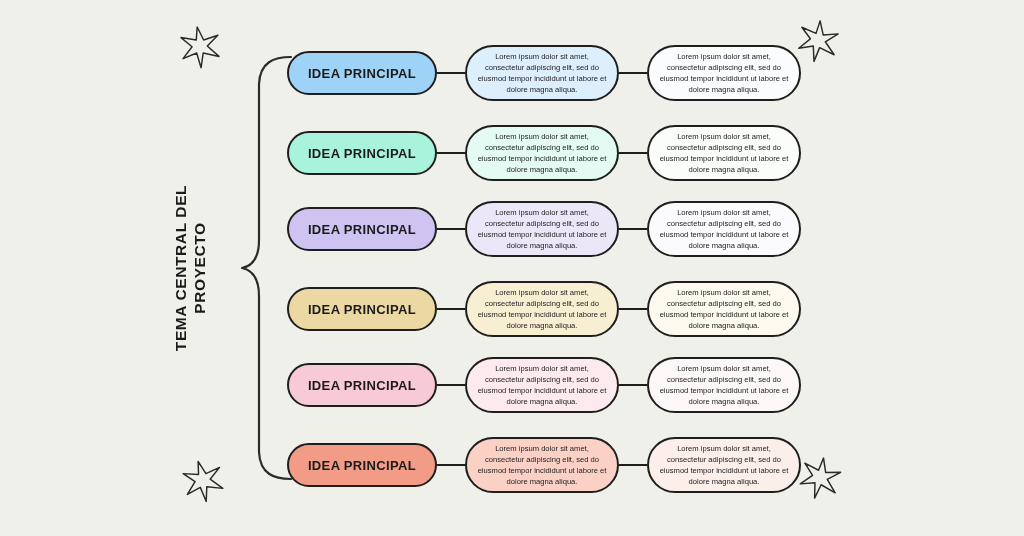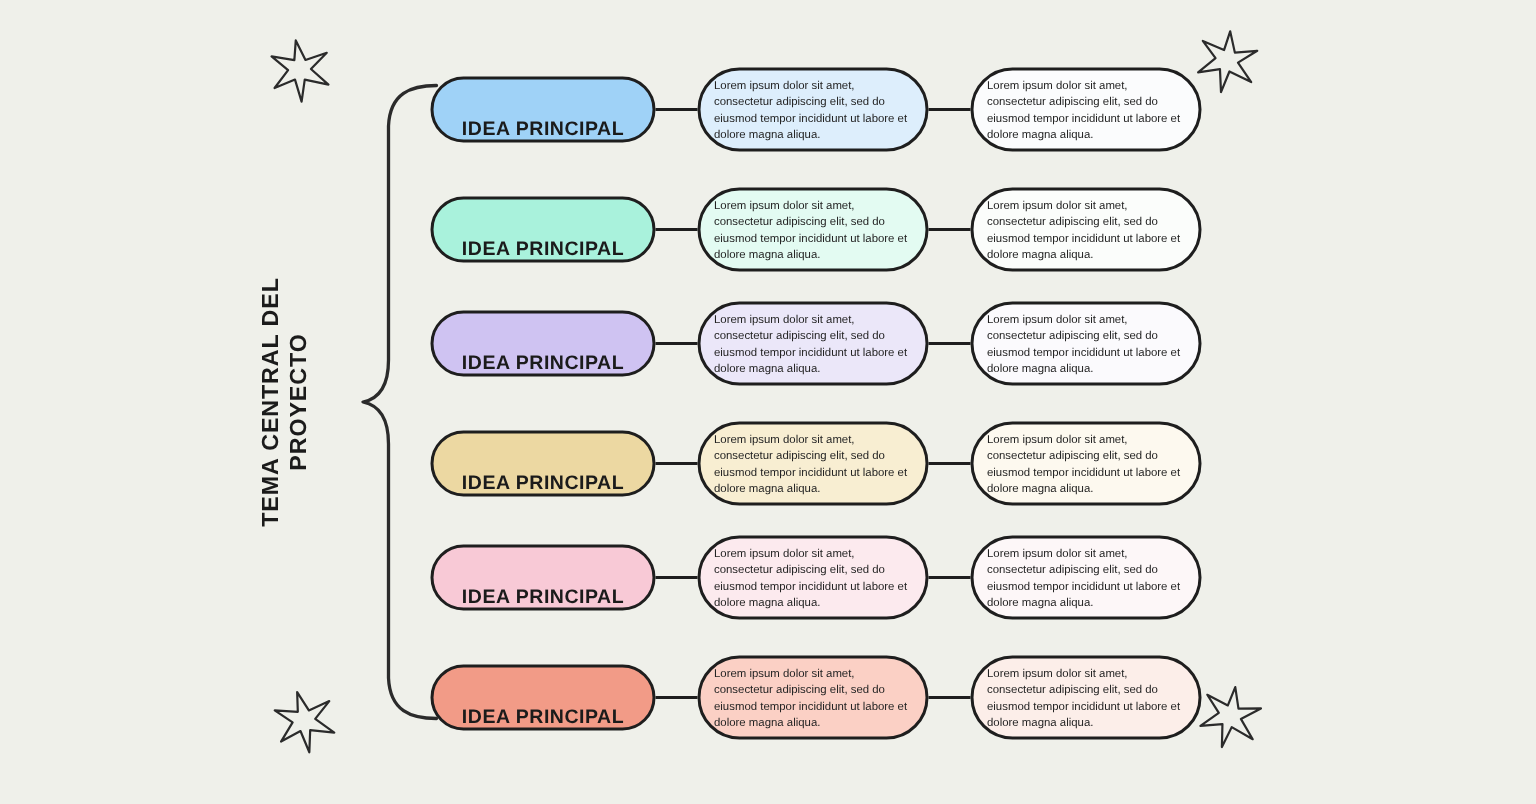--- a/index.html
+++ b/index.html
@@ -75,21 +75,21 @@
     display: flex;
     align-items: center;
   }
 
   .pill {
     width: 150px;
     height: 44px;
     border: 2.2px solid #1e1e1e;
     border-radius: 24px;
     display: flex;
-    align-items: flex-end;
+    align-items: center;
     justify-content: center;
     box-sizing: border-box;
     flex: 0 0 auto;
   }
   .pill-label {
     font-size: 13px;
     font-weight: bold;
     letter-spacing: 0.35px;
     color: #1b1b1b;
     white-space: nowrap;
@@ -111,20 +111,21 @@
     display: flex;
     align-items: center;
     justify-content: center;
     padding: 0 9px;
     flex: 0 0 auto;
   }
   .note-text {
     font-size: 7.6px;
     line-height: 11.2px;
     color: #232323;
+    text-align: center;
   }
 </style>
 </head>
 <body style="background: rgb(239, 240, 234);">
 
 <div id="canvas" style="background: rgb(239, 240, 234);">
 
   <div class="star star-tl">
     <svg viewBox="0 0 100 100">
       <path d="M50 6 L60 36 L92 30 L66 50 L88 76 L55 64 L46 95 L41 62 L10 70 L33 47 L12 24 L44 34 Z" fill="none" stroke="#2b2b2b" stroke-width="3.2" stroke-linejoin="round"></path>

